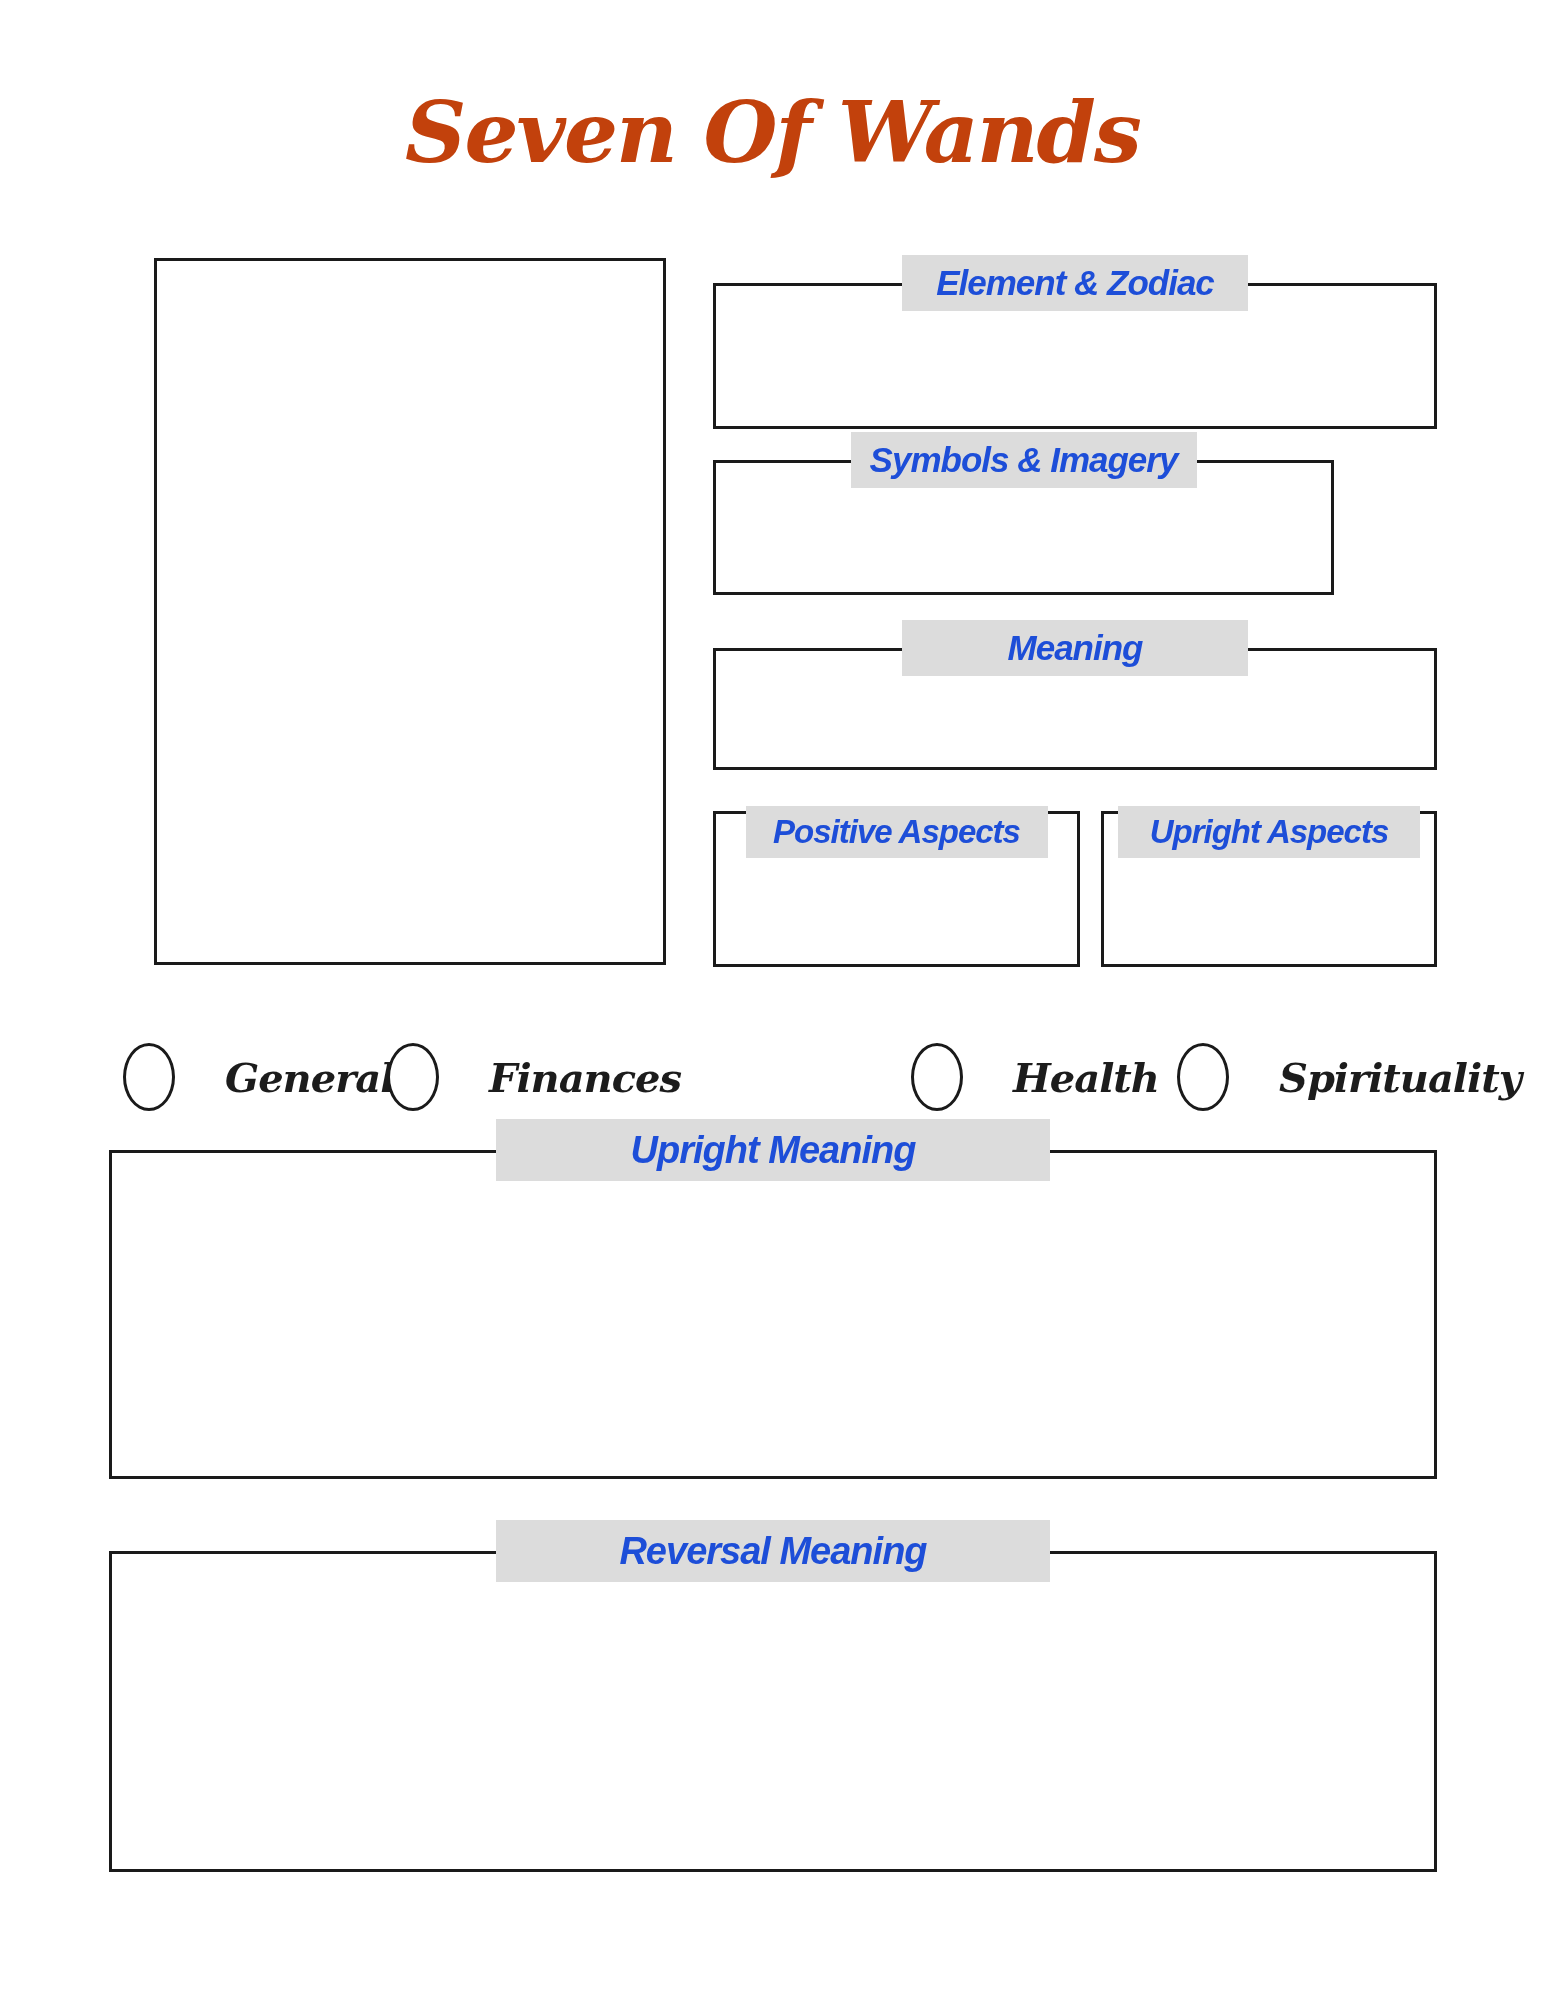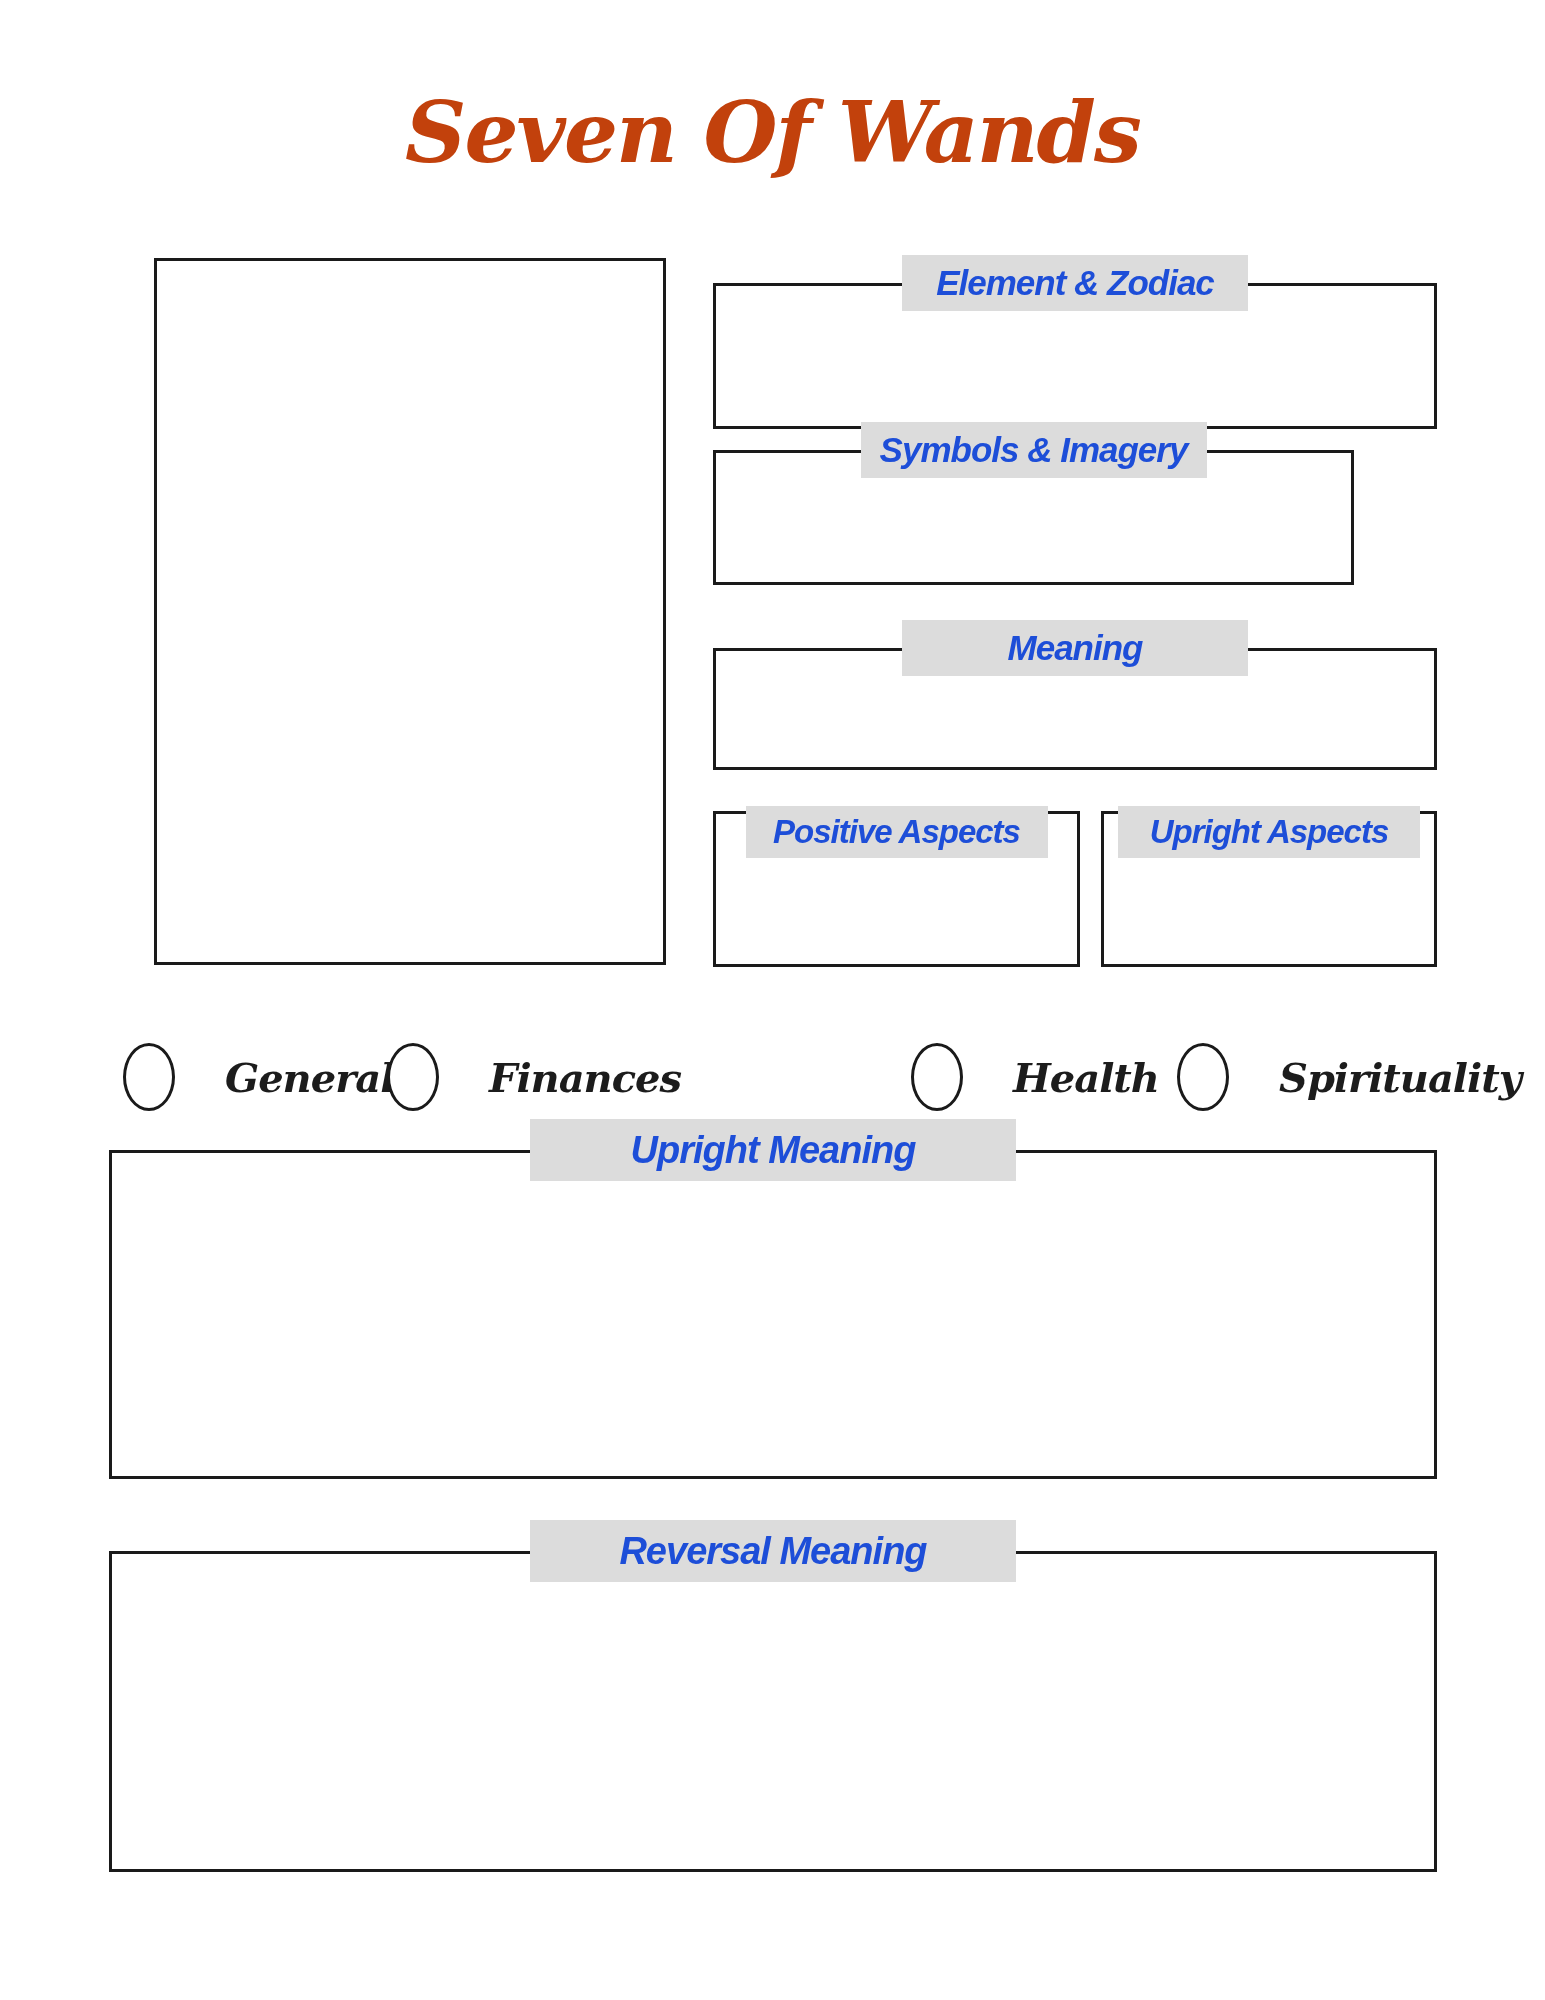--- a/index.html
+++ b/index.html
@@ -63,24 +63,24 @@
     font-style: italic;
     font-weight: 700;
     font-size: 35px;
     letter-spacing: -1px;
     color: #1d4ed8;
     z-index: 2;
     white-space: nowrap;
   }
   .label-md { width: 346px; height: 56px; }
   .label-sm { width: 302px; height: 52px; font-size: 33px; margin-top: 21px; }
-  .label-lg { width: 486px; height: 62px; font-size: 38px; }
+  .label-lg { width: 554px; height: 62px; font-size: 38px; }
 
   .panel-element  { left: 713px;  top: 283px;  width: 724px;  height: 146px; }
-  .panel-symbols  { left: 713px;  top: 450px;  width: 621px;  height: 135px; padding-left: 20px; }
+  .panel-symbols  { left: 713px;  top: 460px;  width: 621px;  height: 135px; }
   .panel-keywords { left: 713px;  top: 648px;  width: 724px;  height: 122px; }
   .panel-positive { left: 713px;  top: 811px;  width: 367px;  height: 156px; }
   .panel-negative { left: 1101px; top: 811px;  width: 336px;  height: 156px; }
   .panel-upright  { left: 109px;  top: 1150px; width: 1328px; height: 329px; }
   .panel-reversal { left: 109px;  top: 1551px; width: 1328px; height: 321px; }
 
   .category {
     position: absolute;
     top: 1043px;
     height: 68px;

